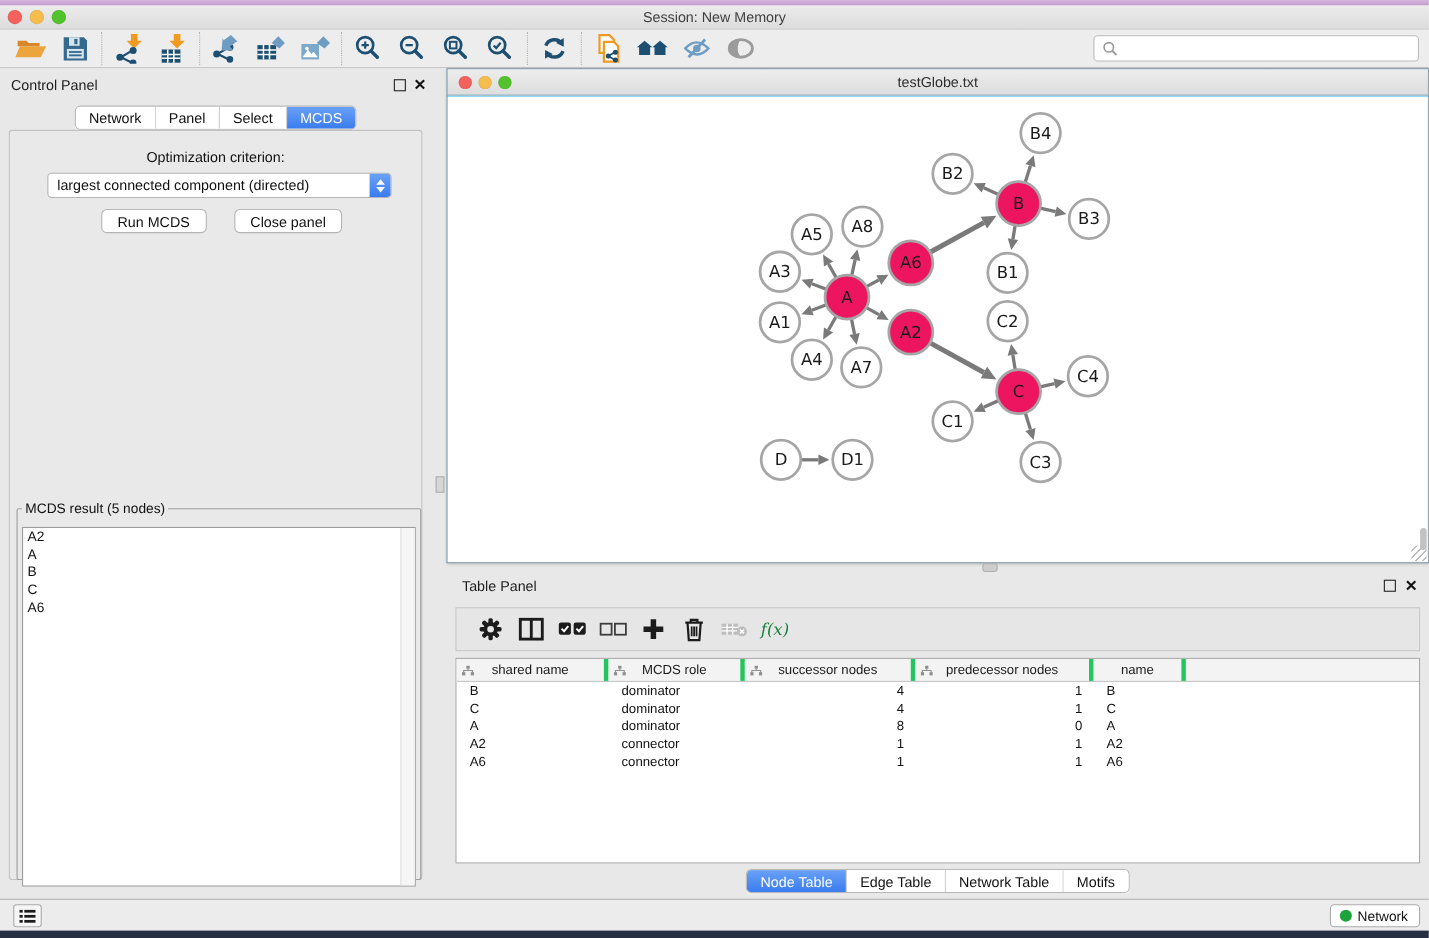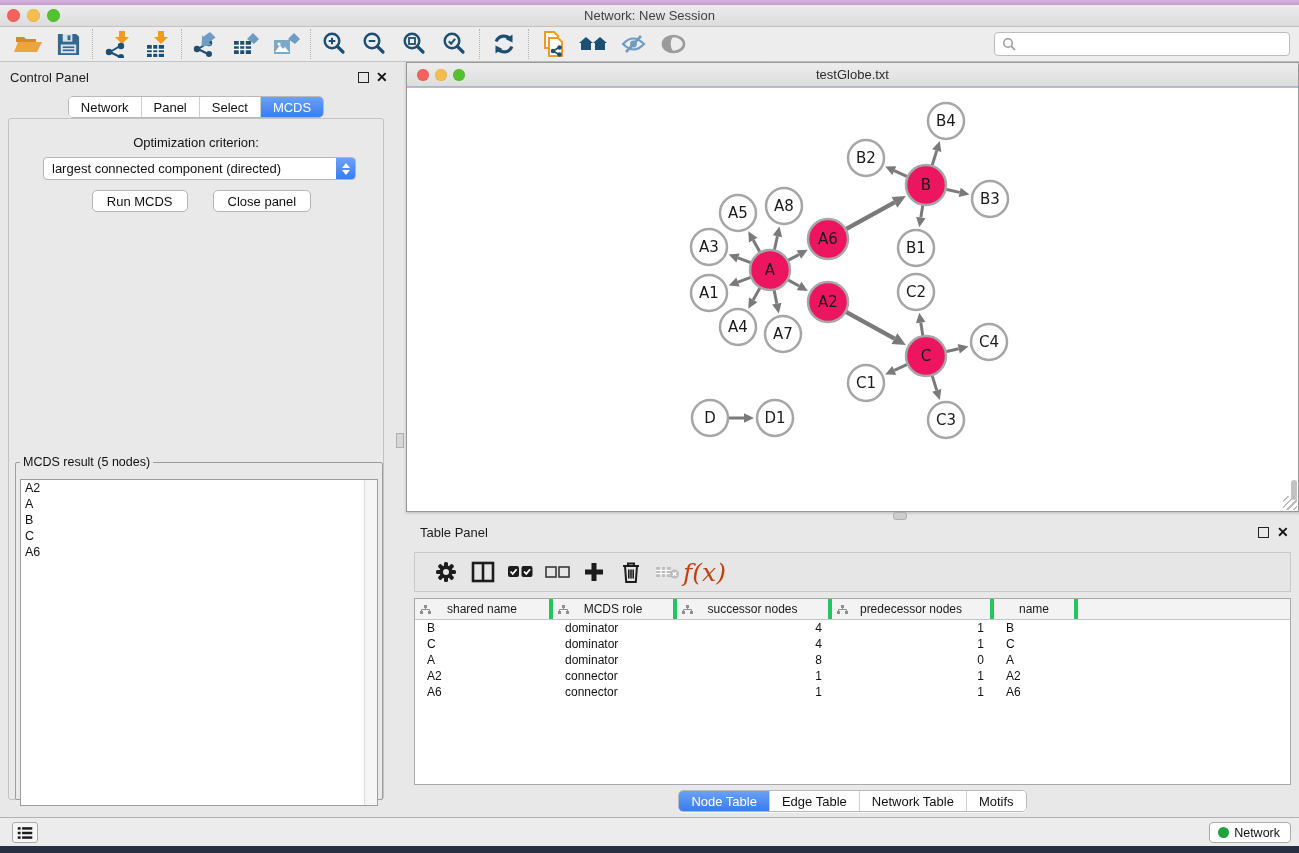--- a/index.html
+++ b/index.html
@@ -81,21 +81,21 @@
   .canvas svg { position:absolute; left:0; top:0; }
   .canvas-scroll-thumb { position:absolute; right:1px; top:392px; width:6px; height:20px; background:#c2c2c2; border-radius:3px; }
   .resize-grip { position:absolute; right:1px; bottom:1px; width:14px; height:14px;
     background:repeating-linear-gradient(135deg, transparent 0 3px, #bdbdbd 3px 4.5px); }
 
   
   .tpanel { position:absolute; left:406px; top:458px; width:893px; height:297px; }
   .tp-toolbar { position:absolute; left:8px; top:32px; width:877px; height:40px; background:#e6e6e6;
     border:1px solid #c9c9c9; display:flex; align-items:center; padding-left:12px; }
   .tp-btn { width:37px; height:34px; display:flex; align-items:center; justify-content:center; }
-  .fx { font-family:"DejaVu Serif", serif; font-style:italic; font-size:25px; color:#c2410c; }
+  .fx { font-family:"DejaVu Serif", serif; font-style:italic; font-size:15px; color:#15803d; }
   .dtable { position:absolute; left:8px; top:78px; width:877px; height:187px; background:#fff; border:1px solid #a9a9a9; overflow:hidden; }
   .thead { display:flex; height:21px; background:#f3f3f3; border-bottom:1px solid #c6c6c6; }
   .th { position:relative; display:flex; align-items:center; justify-content:center; font-size:12px; color:#1a1a1a;
     border-right:4px solid #22c55e; flex:none; }
   .th svg { position:absolute; left:5px; top:6px; }
   .trow { display:flex; height:16px; }
   .td { font-size:12px; color:#111; line-height:16px; flex:none; white-space:nowrap; overflow:hidden; }
   .td.l { padding-left:12px; text-align:left; } .td.r { padding-right:10px; text-align:right; }
   .tp-tabs { position:absolute; left:0; top:270px; width:100%; display:flex; justify-content:center; }
 
@@ -110,21 +110,21 @@
 </head>
 <body>
 
 <div class="screen">
   <div class="desk-top"></div>
 
   <div class="titlebar">
     <span class="tl red" style="left:7px"></span>
     <span class="tl yellow" style="left:27px"></span>
     <span class="tl green" style="left:47px"></span>
-    <div class="title">Network: New Session</div>
+    <div class="title">Session: New Memory</div>
   </div>
 
   <div class="toolbar">
     <div style="width:8px"></div>
     <div class="tb-btn">
       <svg width="30" height="26" viewBox="0 0 30 26">
         <path fill="#d8882a" d="M3 6h8l2 2h10v3H3z"></path>
           <path fill="#eca43d" d="M1 21l4-10h24l-5 10z"></path>
         </svg>
     </div>

